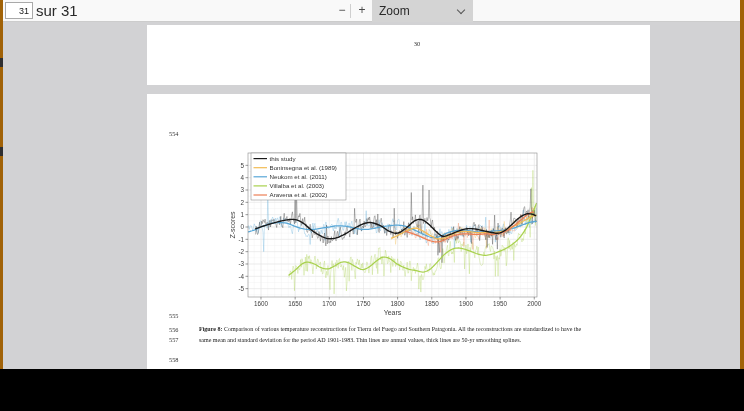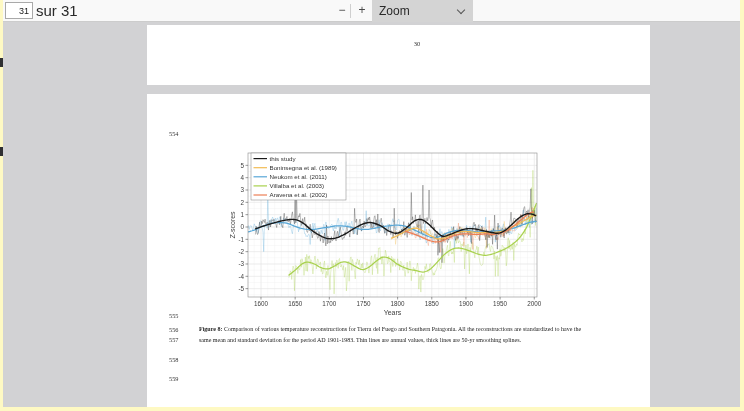--- a/index.html
+++ b/index.html
@@ -1,16 +1,16 @@
 <!DOCTYPE html>
 <html><head>
 <meta charset="utf-8">
 <style>
   html,body{margin:0;padding:0;background:#000;}
-  .screen{position:relative;width:744px;height:411px;background:#fef9c3;overflow:hidden;
+  .screen{position:relative;width:744px;height:369px;background:#a16207;overflow:hidden;
           font-family:"Liberation Sans",sans-serif;}
   
   .toolbar{position:absolute;left:3px;top:0;width:737px;height:22px;background:#f9f9f9;
            border-bottom:1px solid #cccccc;box-sizing:border-box;}
   .page-input{position:absolute;left:2px;top:2px;width:23px;height:15px;border:1px solid #a9a9a9;
               background:#fff;font-size:9px;color:#1a1a1a;text-align:right;padding:0 3px 0 0;
               font-family:"Liberation Sans",sans-serif;}
   .page-count{position:absolute;left:33px;top:0;height:22px;line-height:22px;font-size:15px;color:#2a2a2a;}
   .tb-btn{position:absolute;top:0;width:18px;height:22px;line-height:21px;text-align:center;
           font-size:12px;color:#4a4a4a;cursor:default;}

